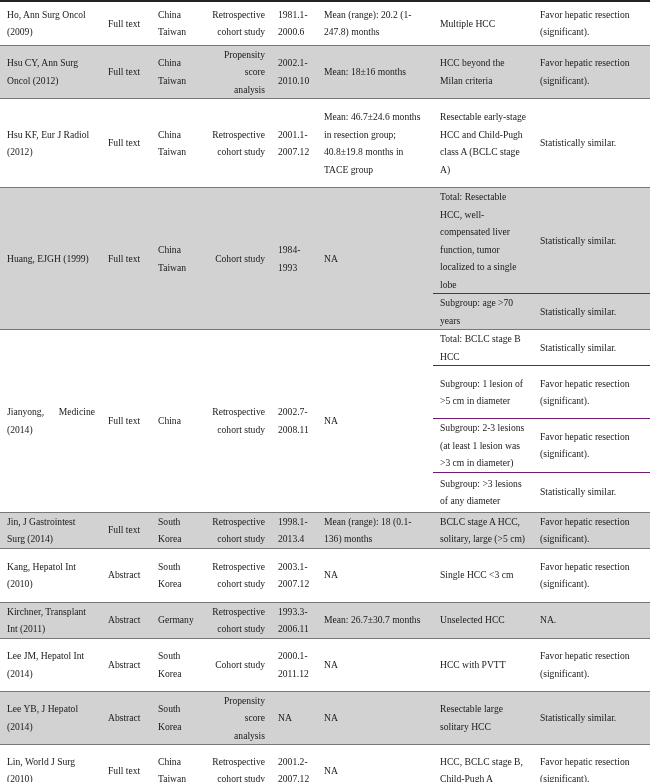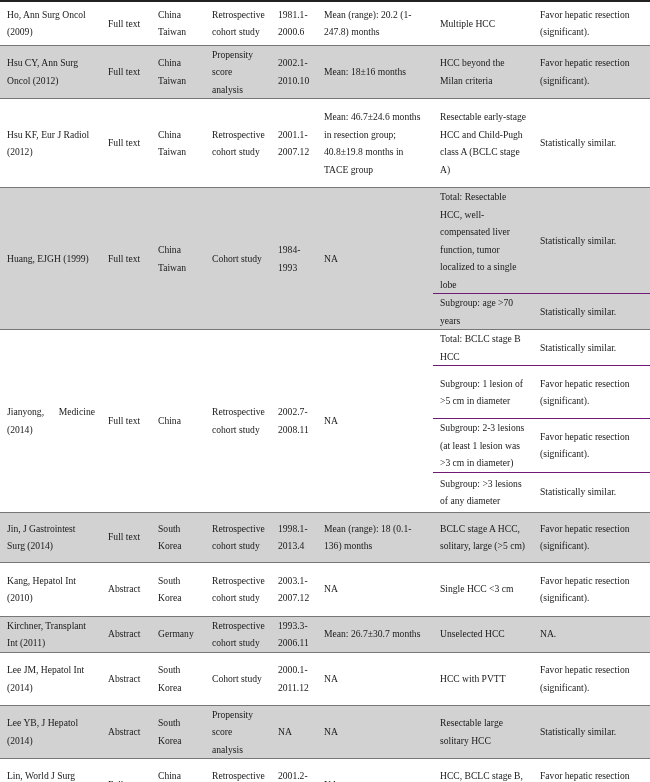--- a/index.html
+++ b/index.html
@@ -25,21 +25,21 @@
   td.sub { border-bottom: 1px solid #701a75; }
   tr.shade td { background: #d2d2d2; }
   col.c1 { width: 101px; }
   col.c2 { width: 50px; }
   col.c3 { width: 53px; }
   col.c4 { width: 67px; }
   col.c5 { width: 46px; }
   col.c6 { width: 116px; }
   col.c7 { width: 101px; }
   col.c8 { width: 116px; }
-  td.design { padding-left: 8px; }
+  td.design { padding-left: 8px; text-align: right; }
   td.outcome { padding-left: 6px; margin-top: 38px; }
   td.justify { text-align: justify; }
 </style>
 </head>
 <body>
 
 <table>
   <colgroup>
     <col class="c1">
       <col class="c2">
@@ -116,21 +116,21 @@
     </tr>
     <tr style="height:53px">
       <td class="sub">Subgroup: 2-3 lesions (at least 1 lesion was &gt;3 cm in diameter)</td>
       <td class="sub outcome">Favor hepatic resection (significant).</td>
     </tr>
     <tr style="height:40px">
       <td>Subgroup: &gt;3 lesions of any diameter</td>
       <td class="outcome">Statistically similar.</td>
     </tr>
 
-    <tr class="shade" style="height:50px">
+    <tr class="shade" style="height:36px">
       <td>Jin, J Gastrointest Surg (2014)</td>
       <td>Full text</td>
       <td>South Korea</td>
       <td class="design">Retrospective cohort study</td>
       <td>1998.1-2013.4</td>
       <td>Mean (range): 18 (0.1-136) months</td>
       <td>BCLC stage A HCC, solitary, large (&gt;5 cm)</td>
       <td class="outcome">Favor hepatic resection (significant).</td>
     </tr>
 

